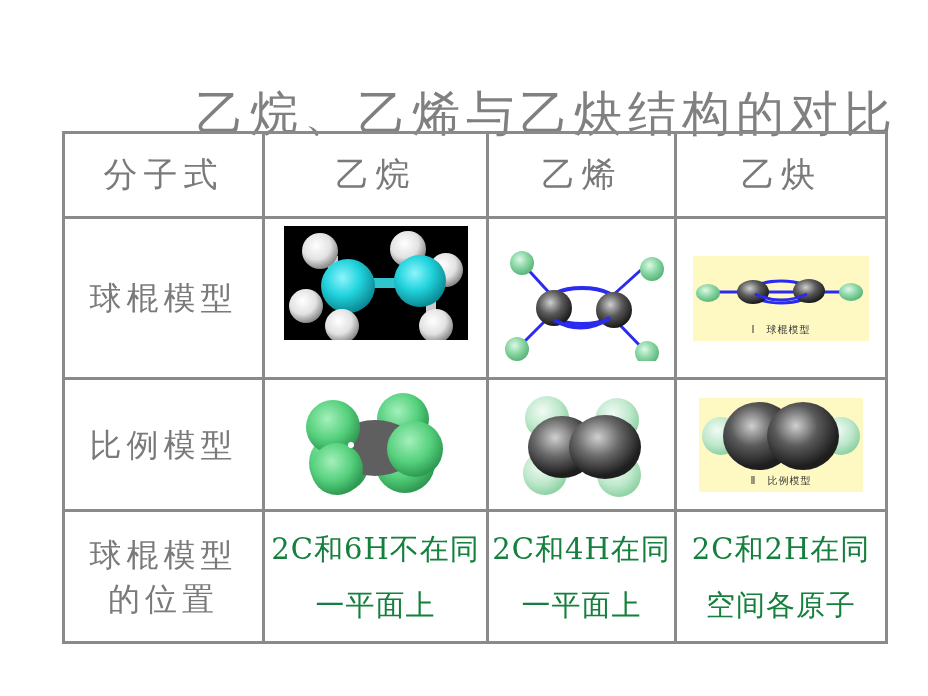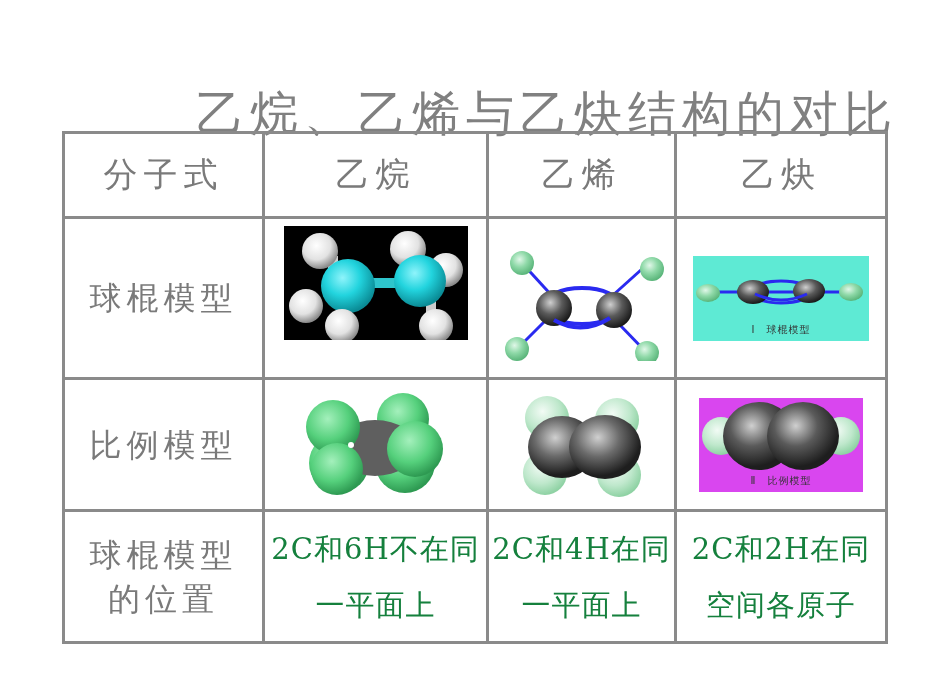--- a/index.html
+++ b/index.html
@@ -94,21 +94,21 @@
           <circle cx="122" cy="74" r="18" fill="url(#gK)"></circle>
           <path d="M62 84 Q90 100 118 82" fill="none" stroke="#2a2af0" stroke-width="4"></path>
           <circle cx="30" cy="27" r="12" fill="url(#gG)"></circle>
           <circle cx="160" cy="33" r="12" fill="url(#gG)"></circle>
           <circle cx="25" cy="113" r="12" fill="url(#gG)"></circle>
           <circle cx="155" cy="117" r="12" fill="url(#gG)"></circle>
         </svg>
       </div>
     </td>
     <td>
-      <div class="img" style="width:176px;height:85px;background:#5eead4;">
+      <div class="img" style="width:176px;height:85px;background:#fef9c3;">
         <svg width="176" height="60" viewBox="0 0 176 60" style="position:absolute;left:0;top:0;">
           <defs>
             <radialGradient id="gG2" cx="40%" cy="35%" r="65%">
                   <stop offset="0" stop-color="#e0f7e8"></stop>
                   <stop offset="0.5" stop-color="#8fd9a8"></stop>
                   <stop offset="1" stop-color="#5ab57a"></stop>
                 </radialGradient>
             <radialGradient id="gK2" cx="40%" cy="35%" r="65%">
                   <stop offset="0" stop-color="#cfcfcf"></stop>
                   <stop offset="0.5" stop-color="#5a5a5a"></stop>
@@ -169,21 +169,21 @@
           <circle cx="30" cy="25" r="22" fill="url(#lG)"></circle>
           <circle cx="100" cy="27" r="22" fill="url(#lG)"></circle>
           <circle cx="28" cy="80" r="22" fill="url(#lG)"></circle>
           <circle cx="102" cy="82" r="22" fill="url(#lG)"></circle>
           <ellipse cx="45" cy="54" rx="34" ry="31" fill="url(#dK)"></ellipse>
           <ellipse cx="88" cy="54" rx="36" ry="32" fill="url(#dK)"></ellipse>
         </svg>
       </div>
     </td>
     <td>
-      <div class="img" style="width:164px;height:94px;background:#d946ef;">
+      <div class="img" style="width:164px;height:94px;background:#fef9c3;">
         <svg width="164" height="78" viewBox="0 0 164 78" style="position:absolute;left:0;top:0;">
           <defs>
             <radialGradient id="lG2" cx="40%" cy="35%" r="65%">
                   <stop offset="0" stop-color="#f2fbf5"></stop>
                   <stop offset="0.6" stop-color="#bfe8cc"></stop>
                   <stop offset="1" stop-color="#8fd2a4"></stop>
                 </radialGradient>
             <radialGradient id="dK2" cx="40%" cy="35%" r="60%">
                   <stop offset="0" stop-color="#d0d0d0"></stop>
                   <stop offset="0.5" stop-color="#5a5a5a"></stop>

